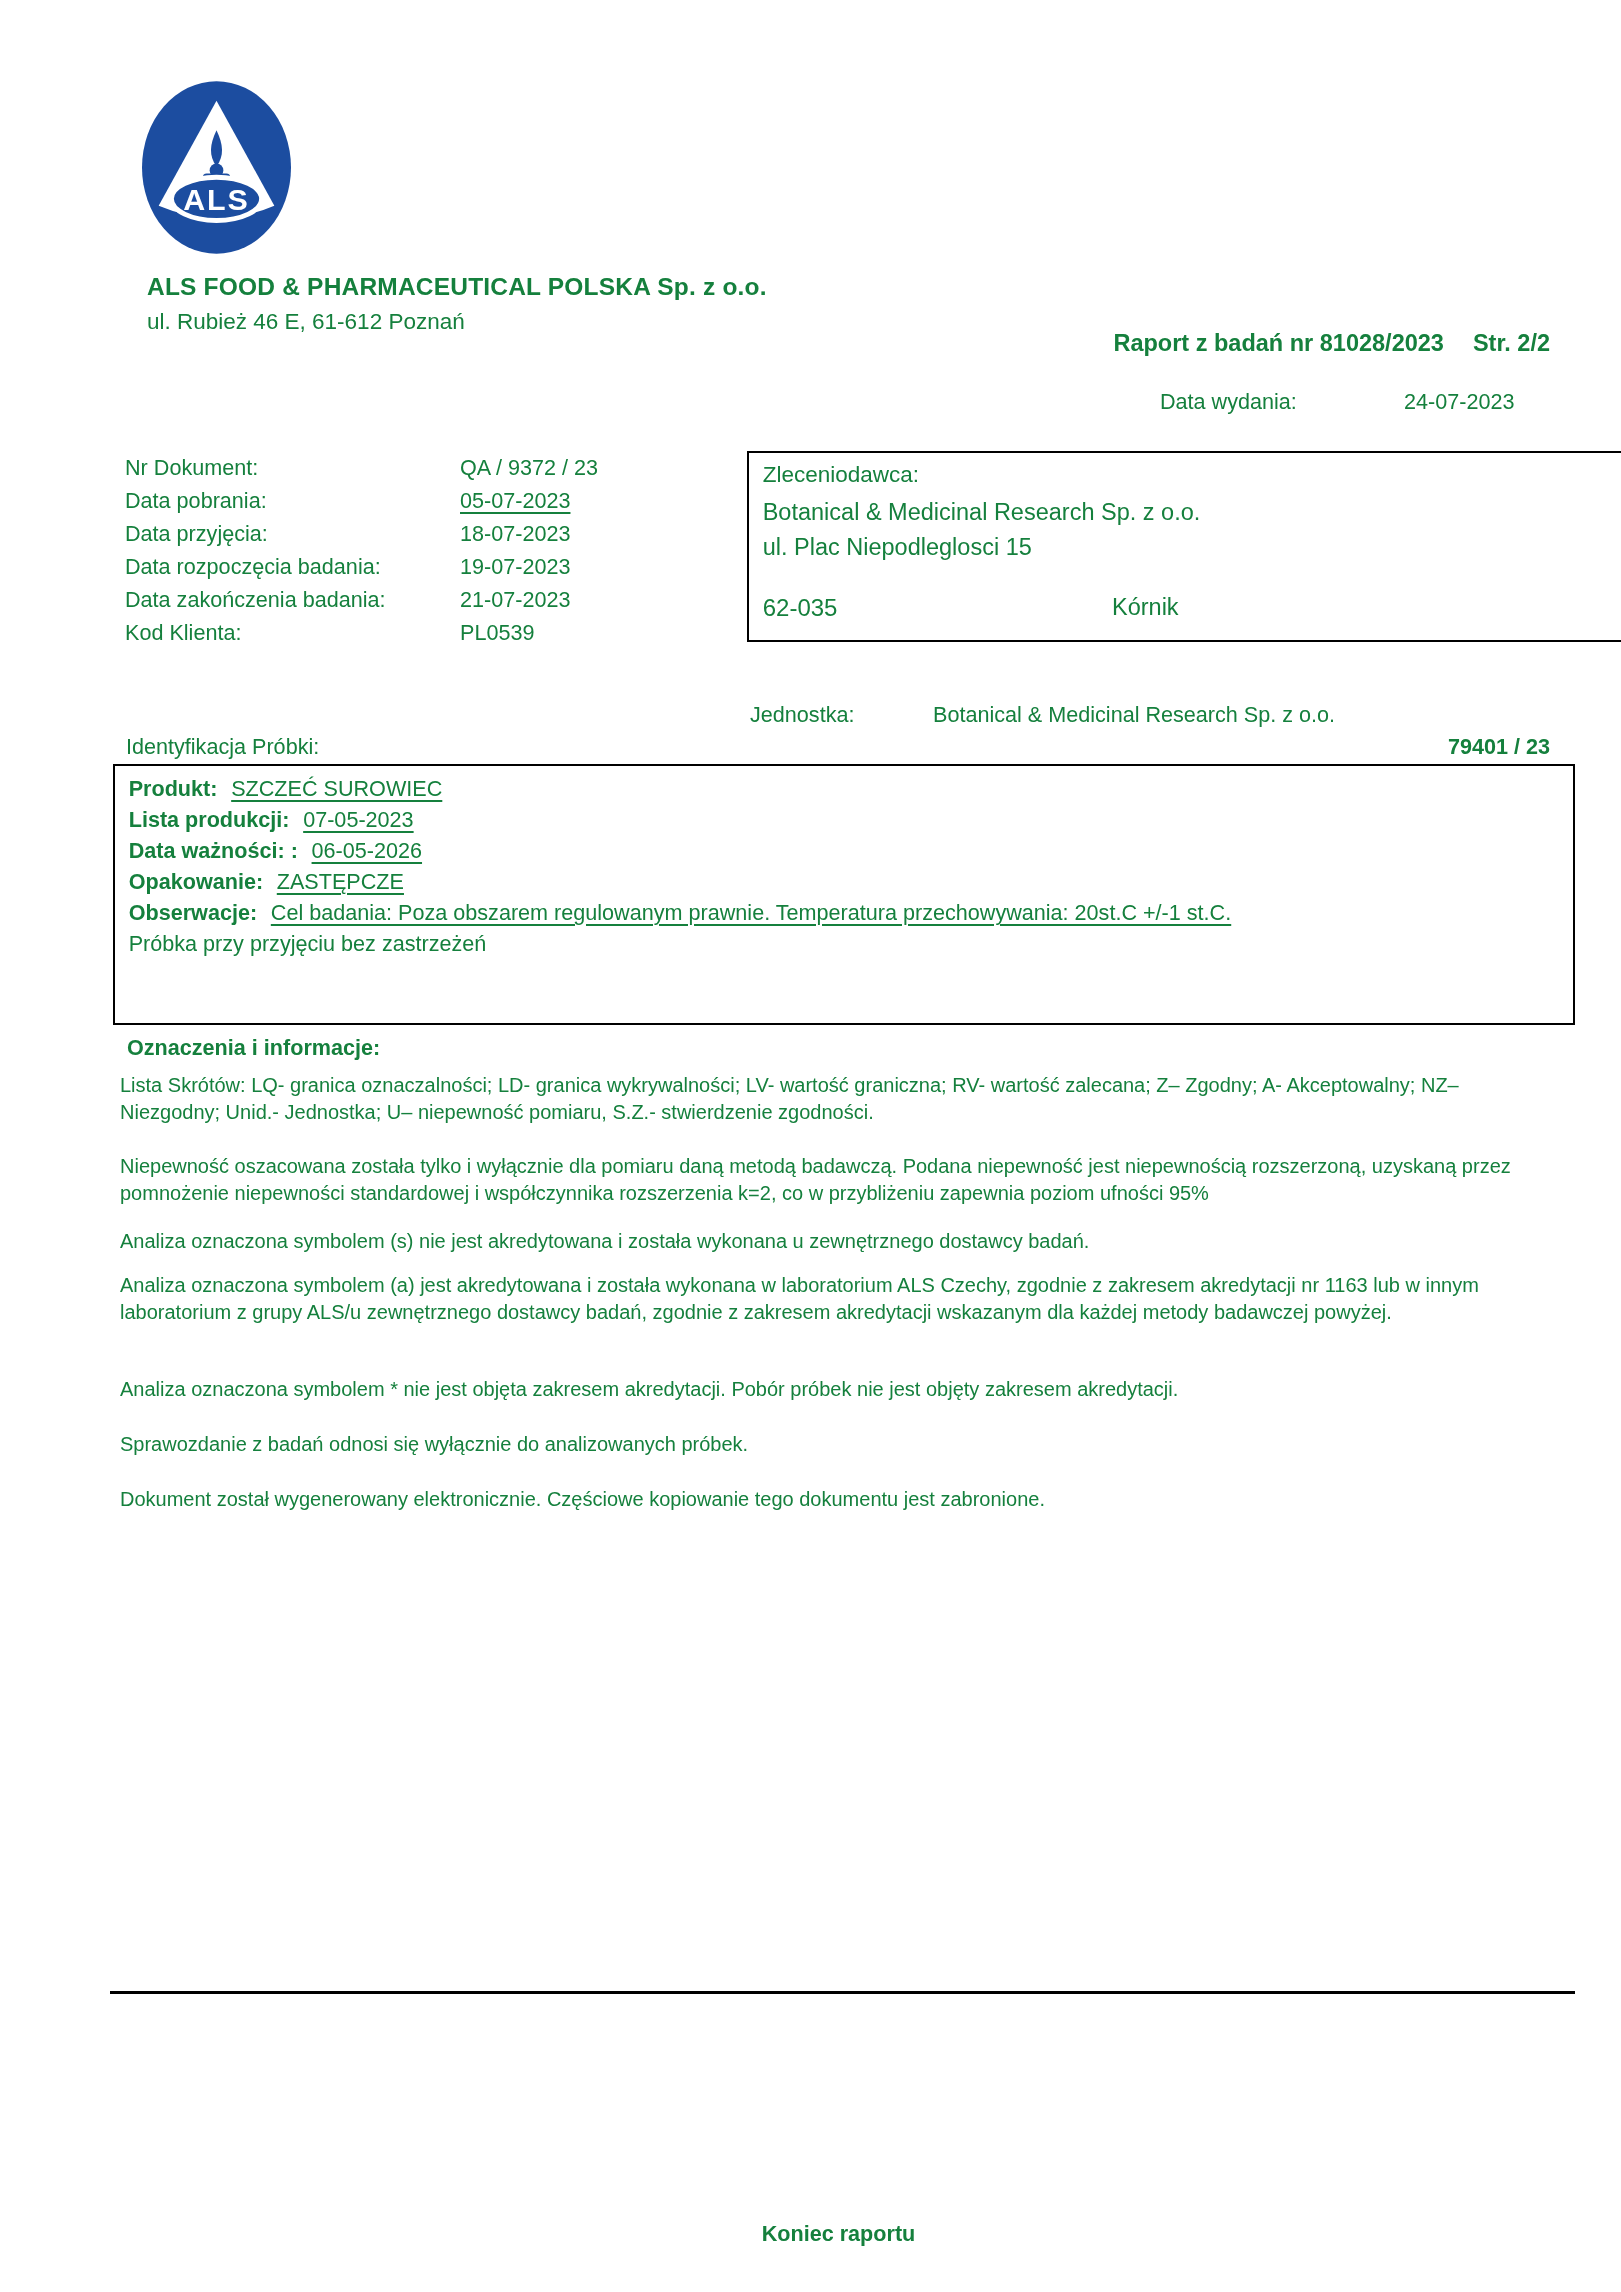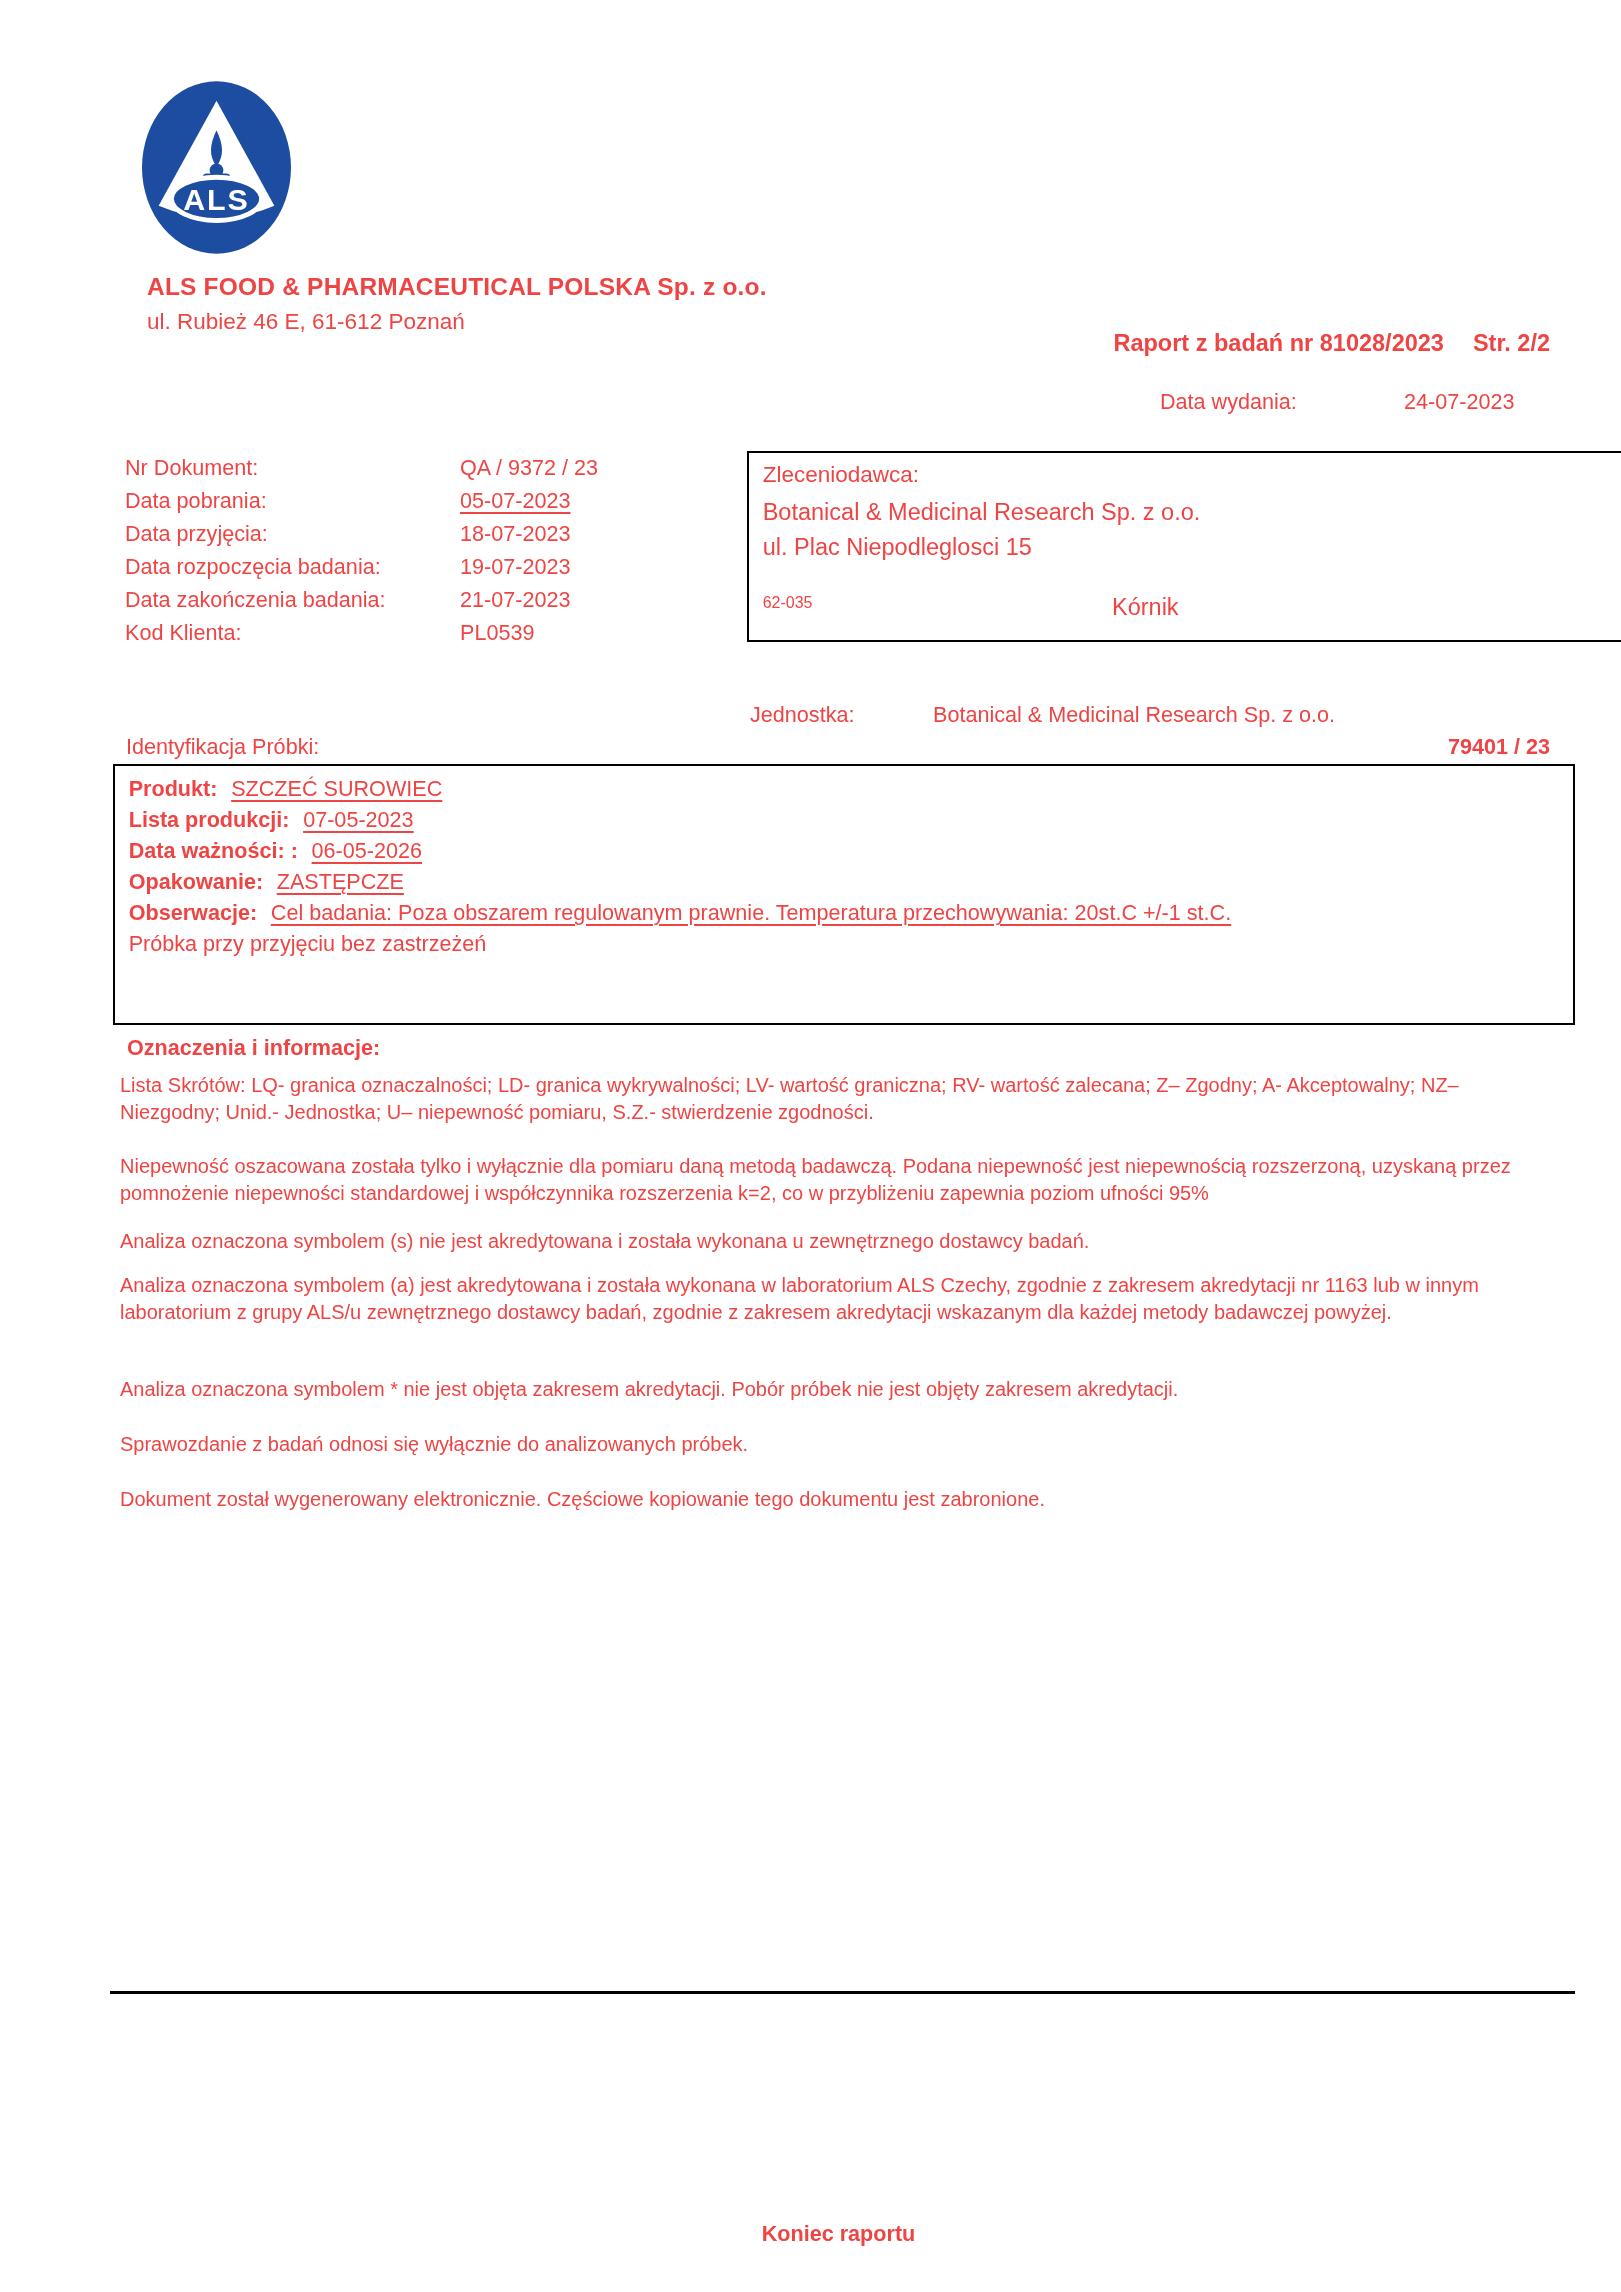--- a/index.html
+++ b/index.html
@@ -2,21 +2,21 @@
 <html><head>
 <meta charset="utf-8">
 <style>
   * { margin:0; padding:0; box-sizing:border-box; }
   html,body { background:#ffffff; }
   .page {
     position:relative;
     width:1621px; height:2293px;
     background:#ffffff;
     font-family:"Liberation Sans", sans-serif;
-    color:#ef4444;
+    color:#15803d;
     overflow:hidden;
   }
   .abs { position:absolute; }
   .u { text-decoration:underline; text-decoration-thickness:2px; text-underline-offset:3.9px; }
 
   .logo { left:142px; top:81px; width:149px; height:173px; }
 
   .company-name { left:147px; top:273px; font-size:24.5px; font-weight:bold; letter-spacing:0.2px; }
   .company-address { left:147px; top:309px; font-size:22.5px; }
 
@@ -25,21 +25,21 @@
   .issue-value { left:1404px; top:389px; font-size:21.6px; }
 
   .analysis { left:125px; top:451px; width:608px; font-size:21.6px; }
   .analysis .row { line-height:33px; white-space:nowrap; }
   .analysis .lbl { display:inline-block; width:335px; }
 
   .client-box { left:747px; top:451px; width:908px; height:191px; border:2px solid #000; font-size:22.5px; }
   .client-box .cb-label { position:absolute; left:13.7px; top:8.8px; }
   .client-box .cb-name { position:absolute; left:13.7px; top:46px; font-size:23.5px; }
   .client-box .cb-street { position:absolute; left:13.7px; top:81px; font-size:23.5px; }
-  .client-box .cb-postal { position:absolute; left:13.7px; top:141px; font-size:16px; }
+  .client-box .cb-postal { position:absolute; left:13.7px; top:141px; font-size:24px; }
   .client-box .cb-city { position:absolute; left:363px; top:141px; font-size:23.5px; }
 
   .unit-label { left:750px; top:702px; font-size:21.6px; }
   .unit-value { left:933px; top:702px; font-size:21.6px; }
 
   .sample-heading { left:126px; top:734px; font-size:21.6px; font-weight:normal; }
   .sample-number { right:71px; top:734px; font-size:21.6px; font-weight:bold; }
 
   .sample-box { left:113px; top:764px; width:1462px; height:261px; border:2px solid #000; font-size:21.6px; padding:6.9px 11.8px 0 13.7px; }
   .sample-box .srow { line-height:31px; white-space:nowrap; }

